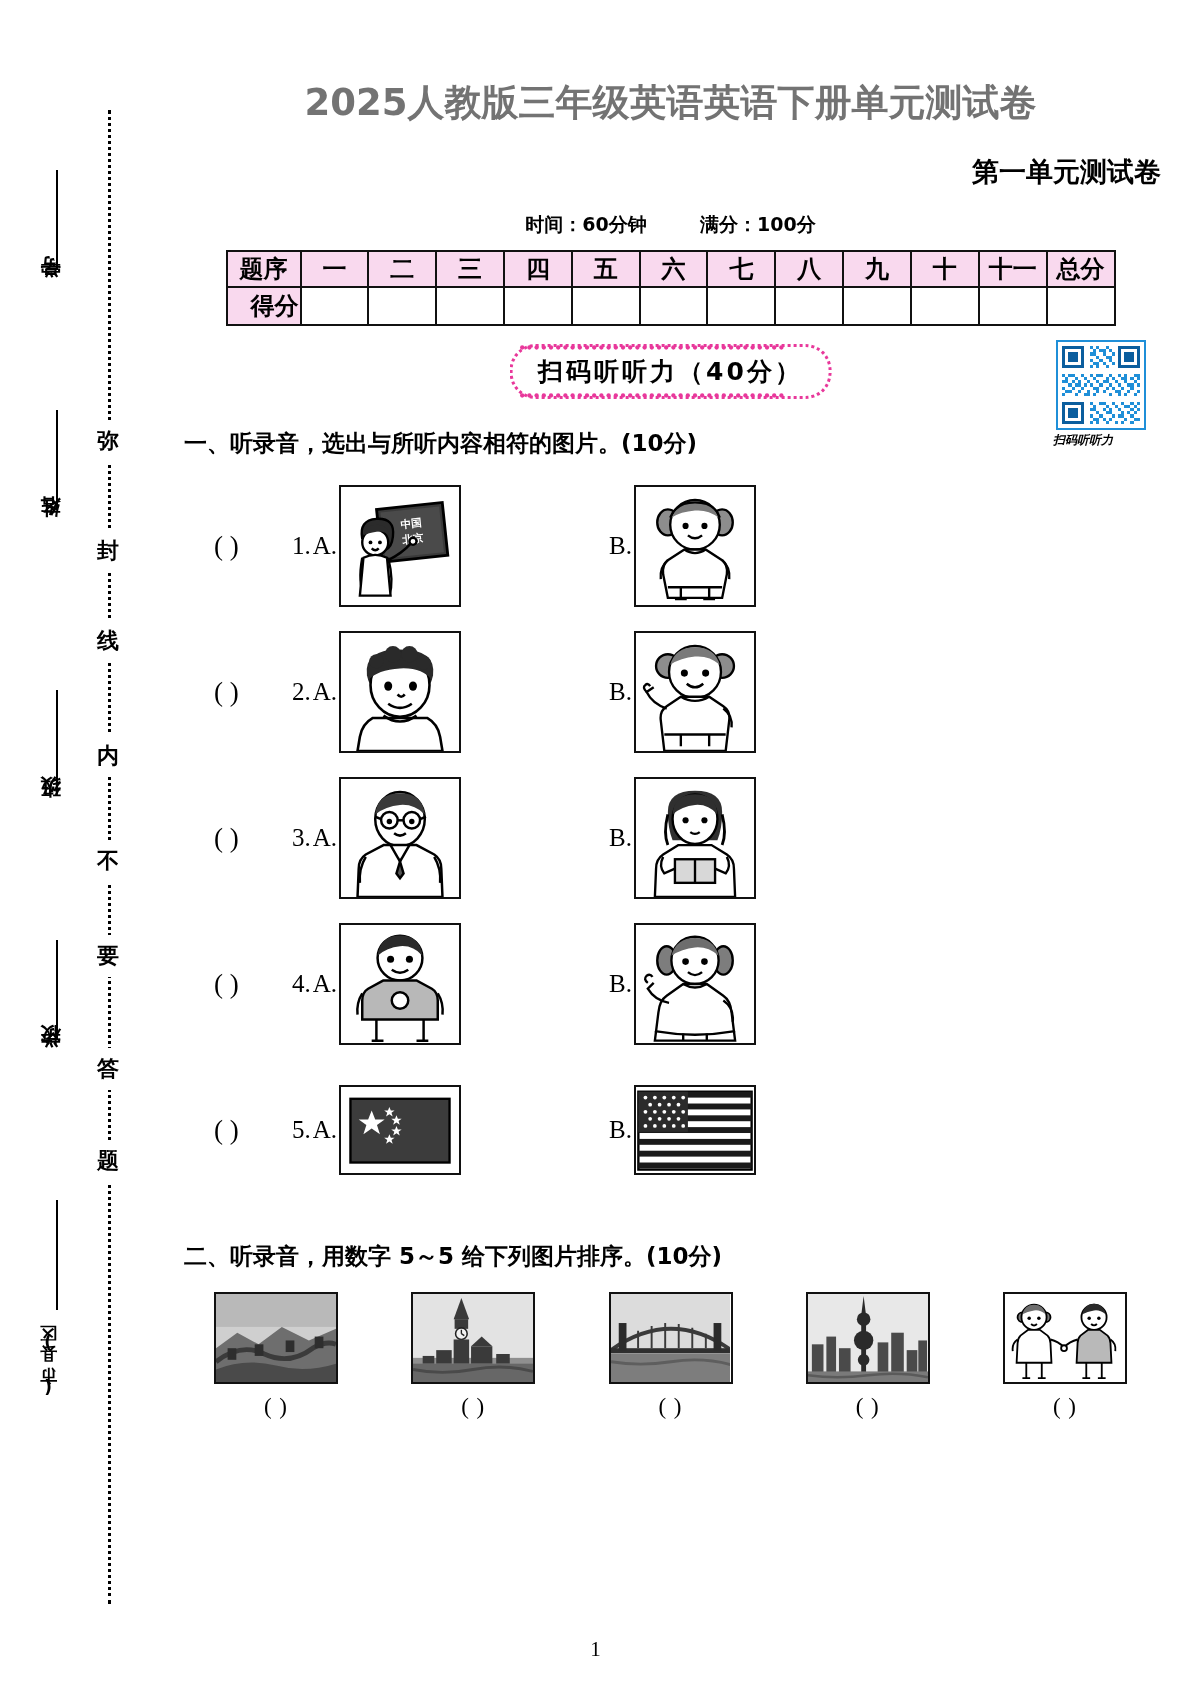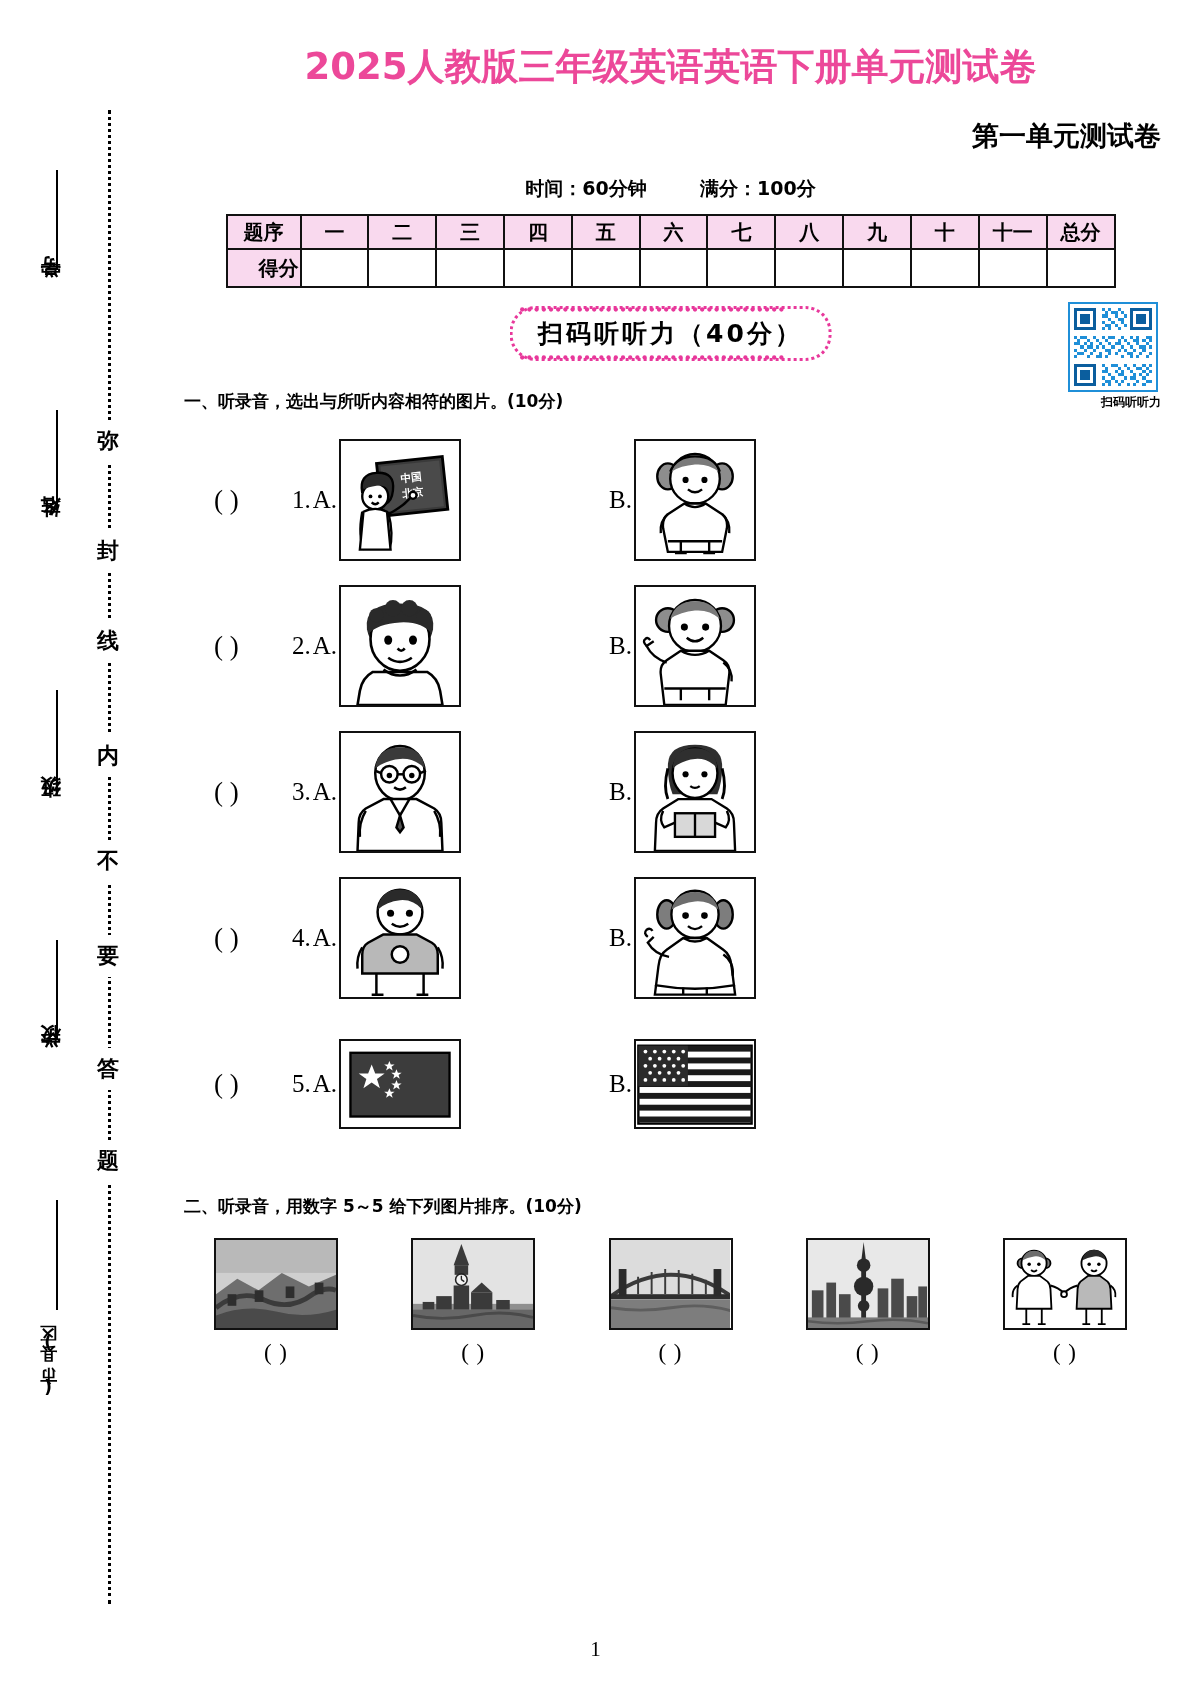--- a/index.html
+++ b/index.html
@@ -50,27 +50,27 @@
     width: 28px; text-align: center;
   }
 
   
   #sheet {
     position: absolute; left: 150px; top: 0; width: 1041px; height: 1684px;
     padding: 0 30px;
   }
 
   #main-title {
-    margin-top: 42px;
+    margin-top: 78px;
     text-align: center;
     font-family: "DejaVu Sans", sans-serif;
     font-size: 37px;
     font-weight: bold;
     letter-spacing: 0px;
-    color: #ec4899;
+    color: #737373;
   }
   #sub-title {
     margin-top: 26px;
     text-align: right;
     font-family: "DejaVu Sans", sans-serif;
     font-size: 27px;
     font-weight: bold;
   }
   #exam-meta {
     margin-top: 22px;
@@ -87,21 +87,21 @@
     border-collapse: collapse;
     width: 890px;
     table-layout: fixed;
   }
   #score-table td {
     border: 2px solid #111;
     height: 34px;
     text-align: center;
     vertical-align: middle;
     font-family: "DejaVu Sans", sans-serif;
-    font-size: 20px;
+    font-size: 24px;
     font-weight: bold;
   }
   #score-table tr.header-row td { background: #f9d9ee; }
   #score-table td.rowlabel { background: #f9d9ee; width: 74px; }
   #score-table tr.blank-row td { background: #fff; height: 38px; }
   #score-table tr.blank-row td.rowlabel { background: #f9d9ee; text-align: right; }
 
   
   #banner-row {
     position: relative;
@@ -123,33 +123,33 @@
   #banner-text {
     font-family: "DejaVu Sans", sans-serif;
     font-size: 25px;
     font-weight: bold;
     letter-spacing: 3px;
     white-space: nowrap;
   }
 
   
   #qr-block {
-    position: absolute; right: 0; top: -4px; width: 96px; text-align: right;
+    position: absolute; right: 12px; top: -4px; width: 96px; text-align: left; font-style: italic;
   }
   #qr-img { width: 90px; height: 90px; display:block; margin: 0 auto; }
   #qr-caption {
     font-family: "DejaVu Sans", sans-serif;
     font-size: 12px; font-weight: bold;
     margin-top: 2px; letter-spacing: 0px;
   }
 
   
   .section-heading {
     font-family: "DejaVu Sans", sans-serif;
-    font-size: 17px;
+    font-size: 23px;
     font-weight: bold;
     margin: 22px 0 0 4px;
   }
 
   
   #q1-list { margin-top: 14px; }
   .choice-row {
     display: flex;
     align-items: center;
     height: 146px;

